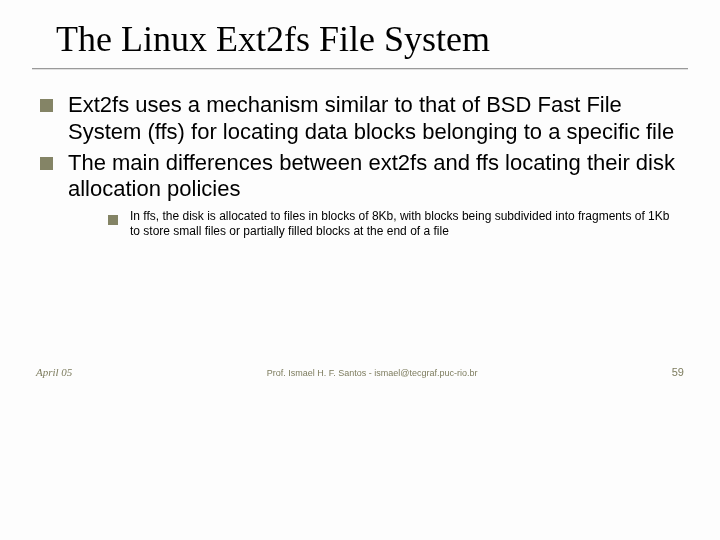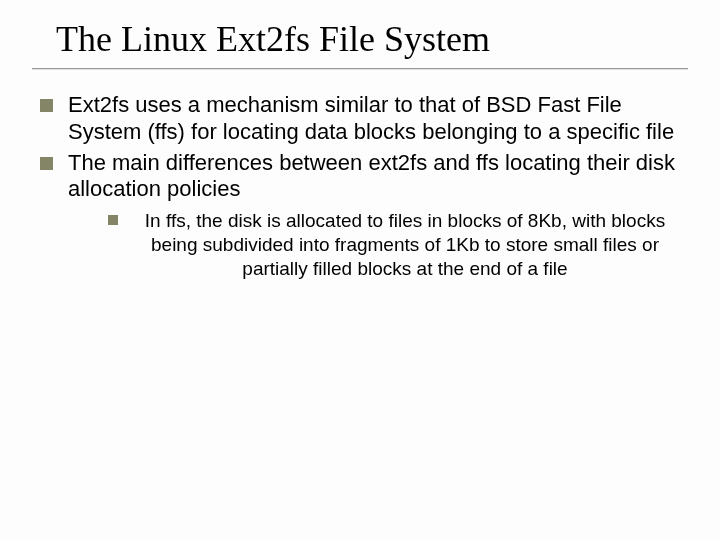--- a/index.html
+++ b/index.html
@@ -53,23 +53,22 @@
     left: 0;
     top: 7px;
     width: 13px;
     height: 13px;
     background: #848466;
   }
   ul.lvl2 {
     list-style: none;
     margin: 6px 0 0 0;
     padding: 0 0 0 40px;
-    font-size: 19px;
+    font-size: 12px;
     line-height: 1.25;
-    text-align: center;
   }
   ul.lvl2 > li {
     position: relative;
     padding-left: 22px;
   }
   ul.lvl2 > li::before {
     content: "";
     position: absolute;
     left: 0;
     top: 6px;
@@ -119,14 +118,19 @@
         <span>The main differences between ext2fs and ffs locating their disk allocation policies</span>
         <ul class="lvl2">
           <li>
             <span>In ffs, the disk is allocated to files in blocks of 8Kb, with blocks being subdivided into fragments of 1Kb to store small files or partially filled blocks at the end of a file</span>
           </li>
         </ul>
       </li>
     </ul>
   </div>
 
+  <div class="footer">
+    <span class="date">April 05</span>
+    <span class="prof">Prof. Ismael H. F. Santos - ismael@tecgraf.puc-rio.br</span>
+    <span class="num">59</span>
+  </div>
 
 </div>
 
 </body></html>

